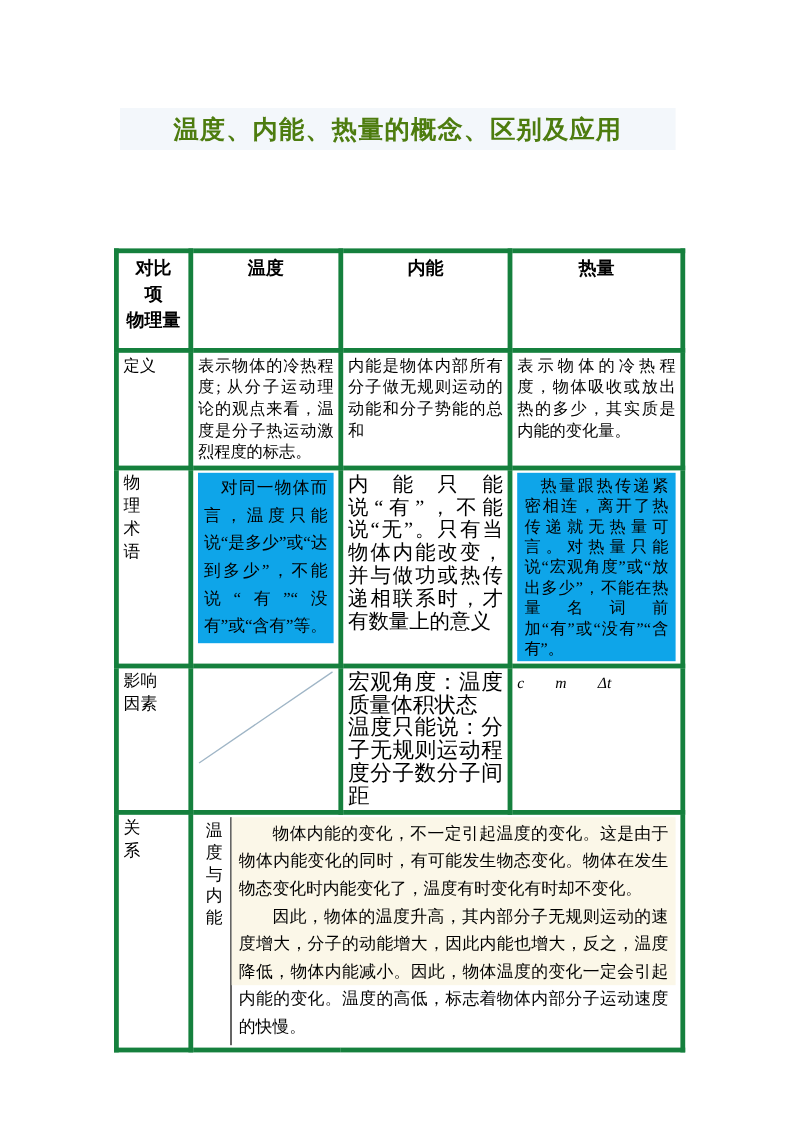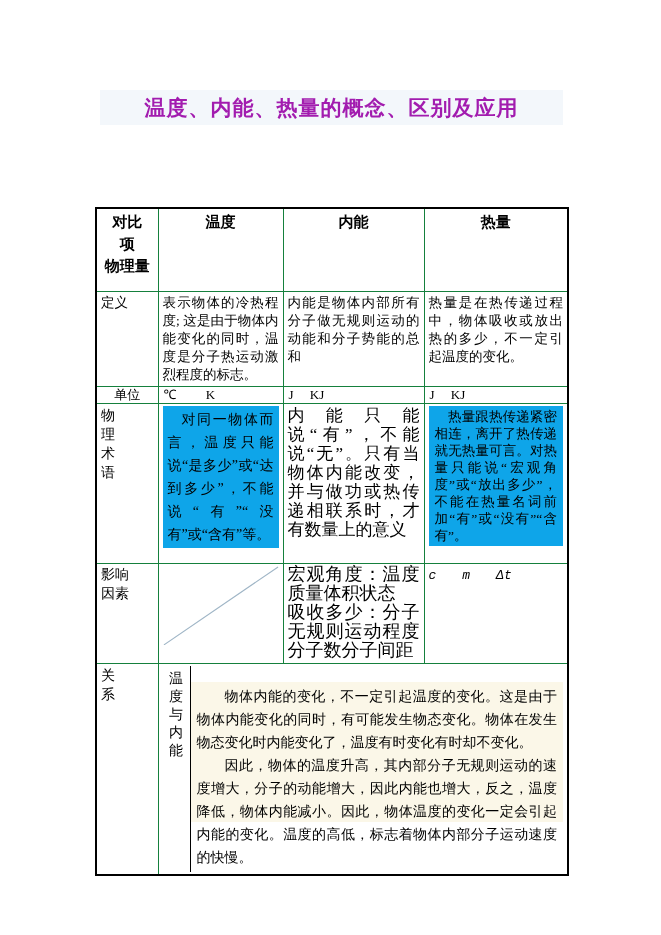--- a/index.html
+++ b/index.html
@@ -13,31 +13,31 @@
   }
   
   .title-bar{
     position:absolute;left:100px;top:90px;width:463px;height:35px;
     background:#f3f7fb;
     display:flex;align-items:center;justify-content:center;
   }
   .title-text{
     font-family:Liberation Serif, serif;
     font-weight:bold;font-size:21px;letter-spacing:1px;
-    color:#a21caf;
+    color:#4d7c0f;
   }
   
   table.cmp{
     position:absolute;left:95px;top:207px;
     border-collapse:collapse;table-layout:fixed;
     border:2px solid #000;
     font-size:14px;
   }
   table.cmp td{
-    border:1px solid #15803d;
+    border:4px solid #15803d;
     vertical-align:top;
     padding:2px 4px;
     overflow:hidden;
     text-align:justify;
     line-height:19px;
   }
   td.lbl{
     text-align:center;
     white-space:pre-line;
     line-height:22px;
@@ -54,36 +54,36 @@
   tr.single td{line-height:14px;font-size:13px;padding:1px 5px;white-space:pre;text-align:left;}
   tr.single td.lbl{text-align:center;padding-top:1px;}
   tr.term{height:160px;}
   td.term-lbl{line-height:30px;padding-top:4px;}
   td.nopad{padding:0;}
   .cream{background:#0ea5e9;}
   .term-temp{padding:2px 5px;line-height:23px;font-size:14px;text-align:justify;}
   .term-tight{line-height:17px;font-size:17px;}
   .term-heat{padding:2px 6px;line-height:17px;font-size:13.5px;text-align:justify;}
   .indent1{text-indent:1em;}
-  tr.fact{height:86px;font-family:Liberation Mono, monospace;}
+  tr.fact{height:86px;}
   td.fact-int{line-height:17px;font-size:18px;}
   td.fact-heat{
     font-style:italic;font-size:13px;white-space:pre;text-align:left;
     padding-left:8px;line-height:17px;
   }
   .diag-cell{padding:0;}
   tr.rel{height:177px;}
   td.rel-lbl{line-height:24px;padding-top:4px;}
   .rel-wrap{display:flex;height:100%;}
   .rel-sub{
     width:27px;flex:0 0 27px;border-right:1px solid #000;
     text-align:center;white-space:pre-line;line-height:18px;
     padding-top:4px;font-size:14px;
   }
-  .rel-body{flex:1;position:relative;margin-top:16px;}
+  .rel-body{flex:1;position:relative;}
   .rel-band{position:absolute;left:0;top:0;right:0;height:140px;background:#fbf7e8;}
   .rel-text{position:relative;padding:3px 6px;line-height:23px;font-size:14px;text-align:justify;}
   .rel-text p{margin:0;text-indent:2em;}
   .mb0{margin:0;}
 </style>
 </head>
 <body>
 
 <div class="page">
 
@@ -104,31 +104,25 @@
       <td class="lbl">对比
 项
 物理量</td>
       <td>温度</td>
       <td>内能</td>
       <td>热量</td>
     </tr>
 
     <tr class="def">
       <td class="lbl">定义</td>
-      <td>表示物体的冷热程度; 这是由于物体内能变化的同时，温度是分子热运动激烈程度的标志。</td>
+      <td>表示物体的冷热程度; 从分子运动理论的观点来看，温度是分子热运动激烈程度的标志。</td>
       <td>内能是物体内部所有分子做无规则运动的动能和分子势能的总和</td>
-      <td>热量是在热传递过程中，物体吸收或放出热的多少，不一定引起温度的变化。</td>
+      <td>表示物体的冷热程度，物体吸收或放出热的多少，其实质是内能的变化量。</td>
     </tr>
 
-    <tr class="single">
-      <td class="lbl">单位</td>
-      <td>℃　　 K</td>
-      <td>J　 KJ</td>
-      <td>J　 KJ</td>
-    </tr>
 
 
 
     <tr class="term">
       <td class="lbl term-lbl">物
 理
 术
 语</td>
       <td class="nopad">
         <div class="cream term-temp indent1">对同一物体而言，温度只能说“是多少”或“达到多少”，不能说“有”“没有”或“含有”等。</div>
@@ -142,21 +136,21 @@
     <tr class="fact">
       <td class="lbl">影响
 因素</td>
       <td class="diag-cell">
         <svg width="100%" height="100%" viewBox="0 0 125 86" preserveAspectRatio="none" style="display:block">
           <line x1="1" y1="85" x2="124" y2="1" stroke="#9fb5c6" stroke-width="1.2"></line>
         </svg>
       </td>
       <td class="fact-int">
         <div class="mb0">宏观角度：温度质量体积状态</div>
-        <div class="mb0">吸收多少：分子无规则运动程度分子数分子间距</div>
+        <div class="mb0">温度只能说：分子无规则运动程度分子数分子间距</div>
       </td>
       <td class="fact-heat">c　　m　　Δt</td>
     </tr>
 
     <tr class="rel">
       <td class="lbl rel-lbl">关
 系</td>
       <td class="nopad" colspan="3">
         <div class="rel-wrap">
           <div class="rel-sub">温

